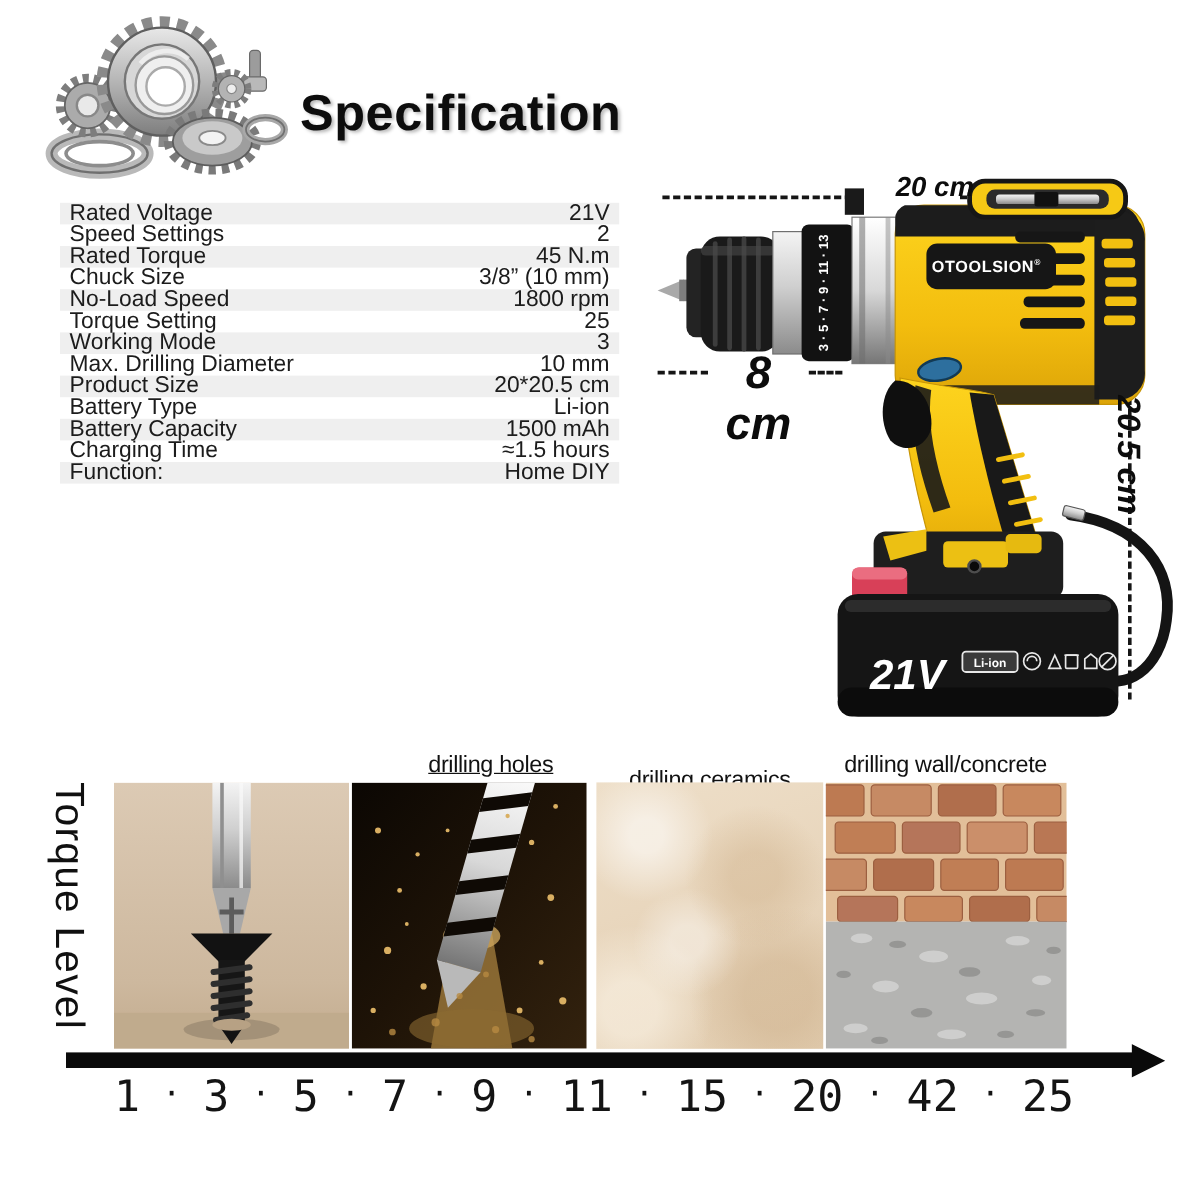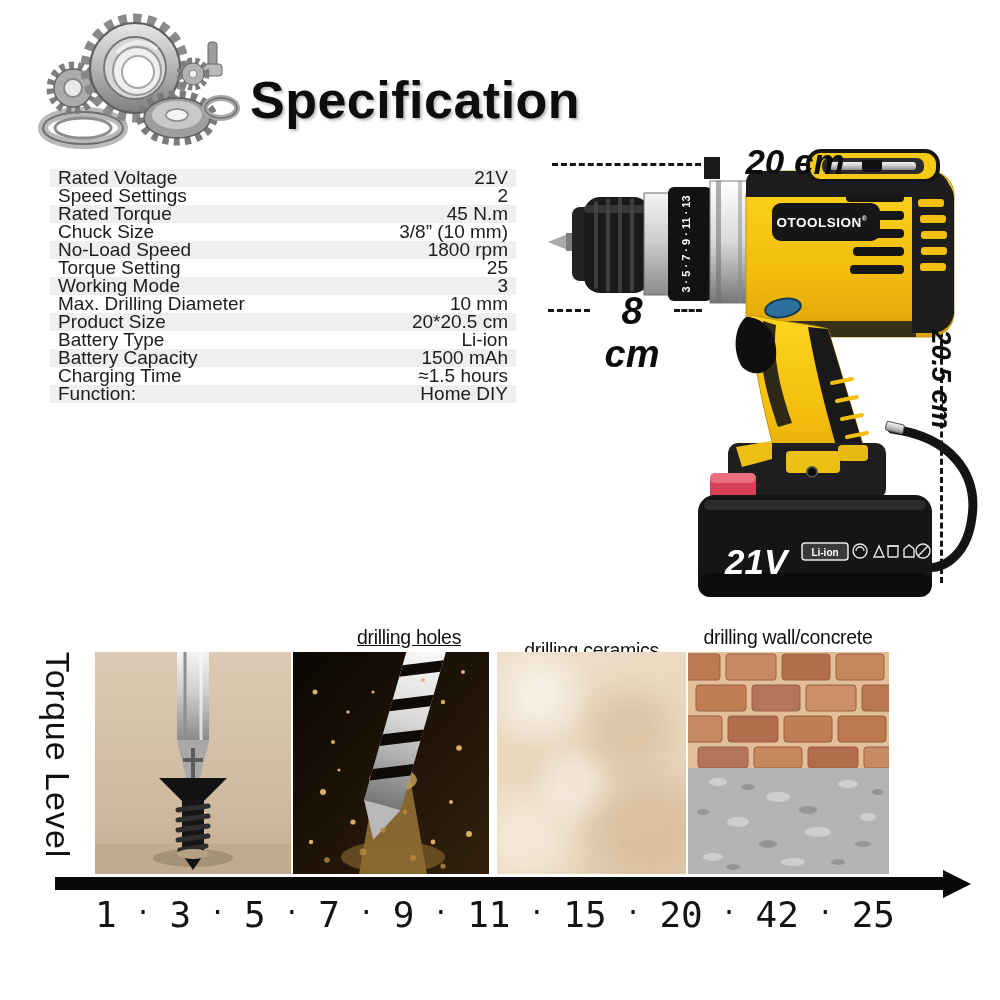--- a/index.html
+++ b/index.html
@@ -1,21 +1,21 @@
 <!DOCTYPE html>
 <html><head>
 <meta charset="utf-8">
 <style>
   html,body{margin:0;padding:0;background:#ffffff;}
   .canvas{position:relative;width:1000px;height:1000px;background:#ffffff;overflow:hidden;
           font-family:"Liberation Sans",sans-serif;color:#1b1b1b;}
   .abs{position:absolute;}
 
   
-  .title{left:250px;top:70px;font-size:52px;font-weight:800;letter-spacing:0.5px;color:#0d0d0d;
+  .title{left:250px;top:70px;font-size:42px;font-weight:800;letter-spacing:0.5px;color:#0d0d0d;
          text-shadow:2px 2px 3px rgba(0,0,0,0.28);}
 
   
   .spec-table{left:50px;top:169px;width:466px;}
   .spec-row{display:flex;justify-content:space-between;align-items:center;height:18px;
             font-size:19px;color:#1c1c1c;}
   .spec-row:nth-child(odd){background:#efefef;}
   .spec-label{padding-left:8px;}
   .spec-value{padding-right:8px;text-align:right;}
 
@@ -301,21 +301,21 @@
         <path d="M334,412 l5,-11 5,11 z"></path>
         <rect x="348" y="401" width="10" height="11" rx="1"></rect>
         <line x1="347" y1="401" x2="359" y2="401"></line>
         <path d="M364,412 v-8 l5,-4 5,4 v8 z"></path>
         <circle cx="383" cy="406" r="7"></circle>
         <line x1="378" y1="411" x2="388" y2="401"></line>
       </g>
     </g>
   </svg>
 
-  <div class="abs dim-label" style="left:740px;top:142px;width:110px;font-size:35px;">20 cm</div>
+  <div class="abs dim-label" style="left:724px;top:142px;width:110px;font-size:23px;">20 cm</div>
   <div class="abs dim-label" style="left:590px;top:290px;width:84px;font-size:38px;">8 cm</div>
   <div class="abs dim-label rot90" style="left:873px;top:361px;width:130px;height:36px;font-size:27px;">20.5 cm</div>
 
   <div class="abs torque-title rot90" style="left:-53px;top:735px;width:220px;height:40px;">Torque Level</div>
 
   <div class="abs caption" style="left:95px;top:626px;width:196px;margin-top:39px;">fasten screws</div>
   <div class="abs caption" style="left:311px;top:626px;width:196px;text-decoration:underline;">drilling holes</div>
   <div class="abs caption" style="left:497px;top:639px;width:189px;">drilling ceramics</div>
   <div class="abs caption" style="left:683px;top:626px;width:210px;">drilling wall/concrete</div>
 

